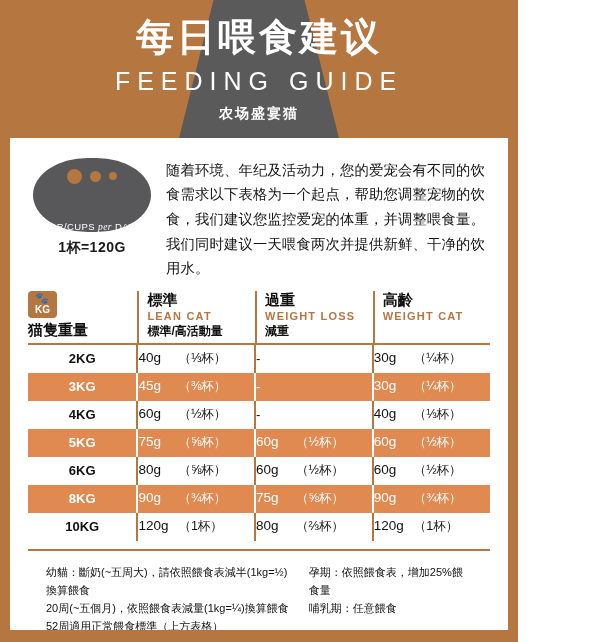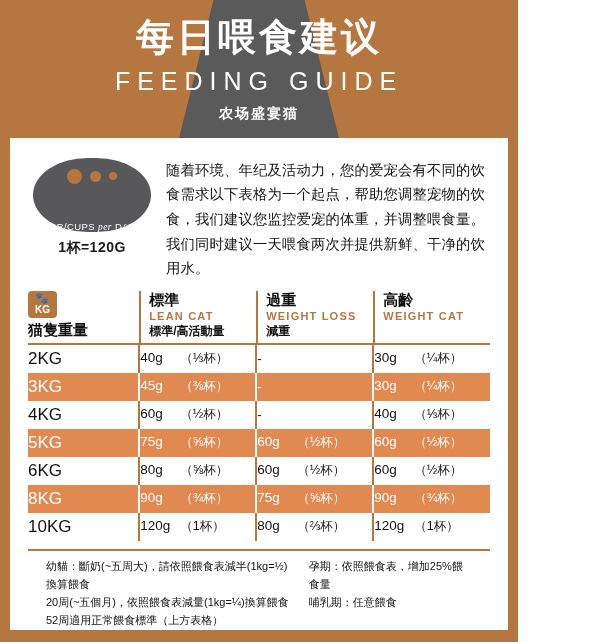--- a/index.html
+++ b/index.html
@@ -206,38 +206,38 @@
     height: 28px;
     font-size: 13.5px;
     color: #111111;
   }
   tbody tr.alt td {
     background: #e08a52;
     color: #ffffff;
     margin-top: 20px;
   }
   td.c-label {
-    text-align: left;
+    text-align: center;
     padding-right: 14px;
-    font-weight: normal;
-    font-size: 17px;
+    font-weight: bold;
+    font-size: 13px;
   }
   td.c-data {
     border-left: 2px solid #b5763f;
     padding-left: 10px;
     white-space: nowrap;
   }
   tbody tr.alt td.c-data { border-left: 2px solid #ffffff; }
   tbody tr.alt td.c-label { border-left: none; }
   .amt { display: inline-block; min-width: 40px; }
   .cups { font-size: 12.5px; }
   
   .footer {
     display: flex;
-    padding: 6px 18px 6px 18px;
+    padding: 12px 18px 6px 18px;
     border-top: 2px solid #b5763f;
     margin: 8px 18px 0 18px;
     font-size: 11px;
     line-height: 1.65;
     color: #111111;
   }
   .footer-left { flex: 1.55; padding-right: 10px; }
   .footer-right { flex: 1; }
   .bottom-bar {
     position: absolute;

